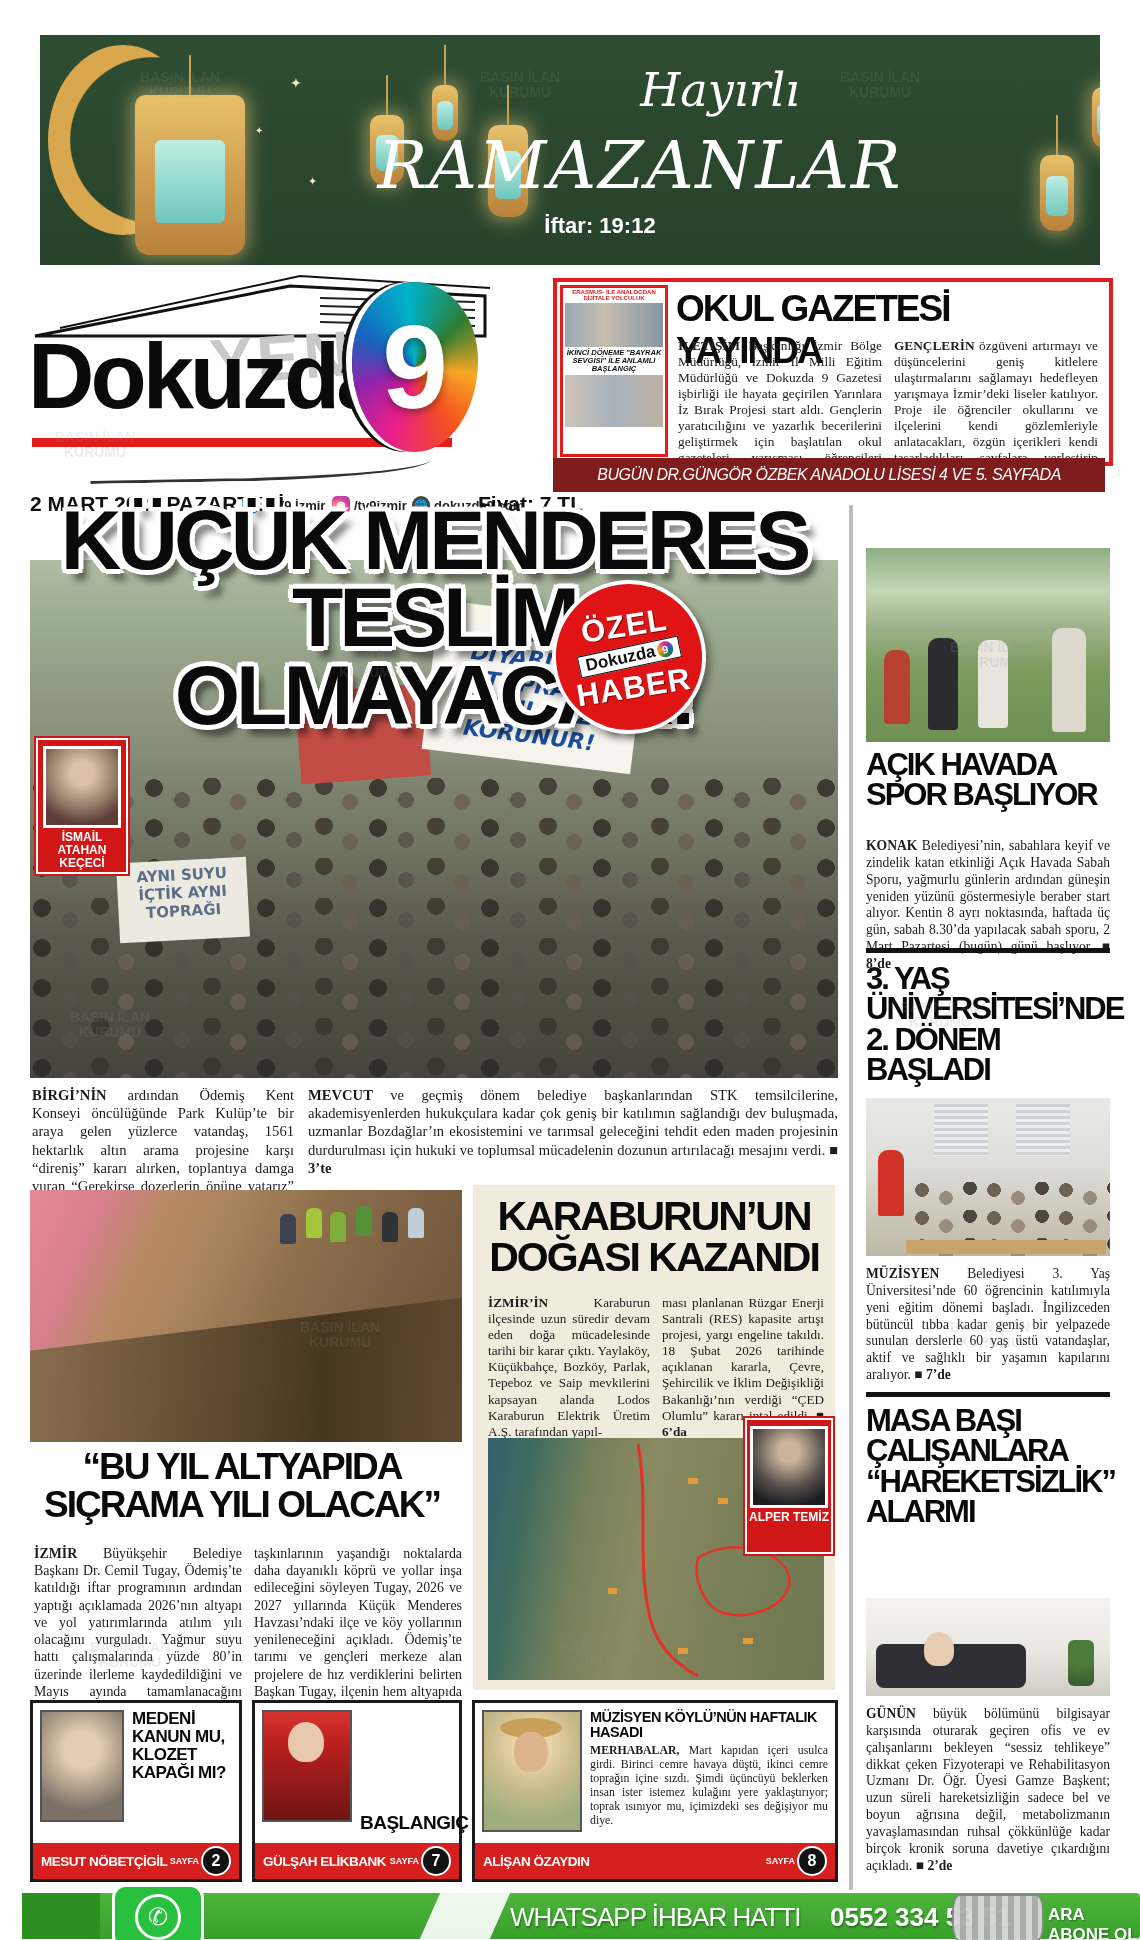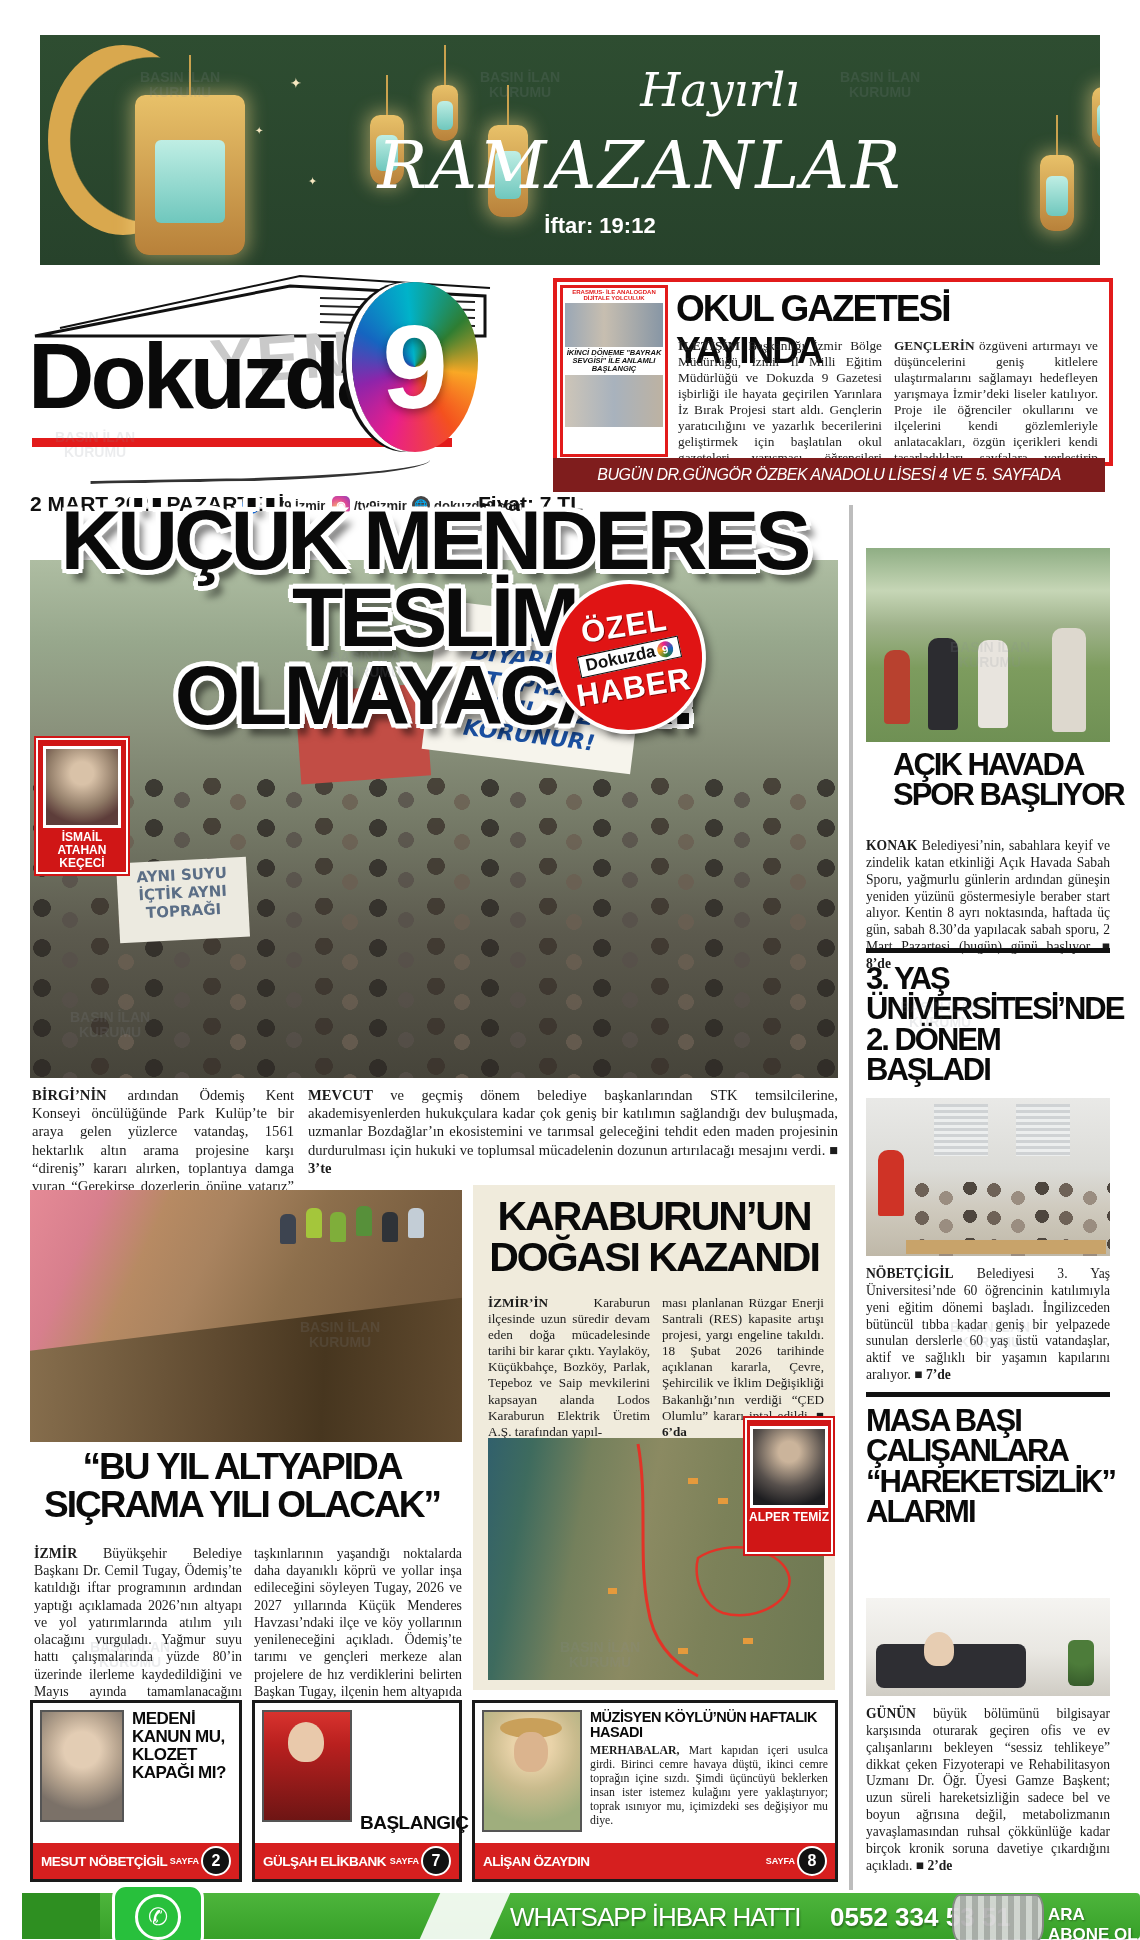--- a/index.html
+++ b/index.html
@@ -218,41 +218,41 @@
   <p class="serif c1"><b class="lead">BİRGİ’NİN</b> <span>ardından Ödemiş Kent Konseyi öncülüğünde Park Kulüp’te bir araya gelen yüzlerce vatandaş, 1561 hektarlık altın arama projesine karşı “direniş” kararı alırken, toplantıya damga vuran “Gerekirse dozerlerin önüne yatarız” sloganları açık havada yankılandı.</span></p>
   <p class="serif c2"><b class="lead">MEVCUT</b> <span>ve geçmiş dönem belediye başkanlarından STK temsilcilerine, akademisyenlerden hukukçulara kadar çok geniş bir katılımın sağlandığı dev buluşmada, uzmanlar Bozdağlar’ın ekosistemini ve tarımsal geleceğini tehdit eden maden projesinin durdurulması için hukuki ve toplumsal mücadelenin dozunun artırılacağı mesajını verdi.</span> <b>■ 3’te</b></p>
 </div>
 
 <div class="abs rc photo-park">
   <div class="fig" style="left:18px;bottom:18px;width:26px;height:74px;background:#b8412f;"></div>
   <div class="fig" style="left:62px;bottom:12px;width:30px;height:92px;background:#2c2c30;"></div>
   <div class="fig" style="left:112px;bottom:14px;width:30px;height:88px;background:#e8e4de;"></div>
   <div class="fig" style="left:186px;bottom:10px;width:34px;height:104px;background:#ddd8ce;"></div>
 </div>
-<div class="abs rc" style="top:750px;margin-left:27px;">
+<div class="abs rc" style="top:750px;">
   <div class="rh">AÇIK HAVADA</div>
   <div class="rh">SPOR BAŞLIYOR</div>
 </div>
 <p class="abs rc rtext" style="top:838px;margin:0;"><b class="lead">KONAK</b> <span>Belediyesi’nin, sabahlara keyif ve zindelik katan etkinliği Açık Havada Sabah Sporu, yağmurlu günlerin ardından güneşin yeniden yüzünü göstermesiyle beraber start alıyor. Kentin 8 ayrı noktasında, haftada üç gün, sabah 8.30’da yapılacak sabah sporu, 2 Mart Pazartesi (bugün) günü başlıyor.</span> <b>■ 8’de</b></p>
 
 <div class="abs rule-h" style="top:948px;"></div>
 
 <div class="abs rc" style="top:964px;">
   <div class="rh">3. YAŞ</div>
   <div class="rh">ÜNİVERSİTESİ’NDE</div>
   <div class="rh">2. DÖNEM BAŞLADI</div>
 </div>
 <div class="abs rc photo-class">
   <div class="blind" style="left:68px;"></div>
   <div class="blind" style="left:150px;"></div>
   <div class="fig" style="left:12px;top:52px;width:26px;height:66px;background:#cf3326;border-radius:10px 10px 2px 2px;"></div>
   <div style="position:absolute;left:46px;bottom:0;width:198px;height:74px;background-image:radial-gradient(circle 7px at 10px 8px,#6e6257 96%,transparent),radial-gradient(circle 7px at 34px 16px,#9a8d80 96%,transparent),radial-gradient(circle 7px at 58px 6px,#4e463e 96%,transparent);background-size:72px 28px;"></div>
   <div style="position:absolute;left:40px;bottom:2px;width:200px;height:14px;background:#c8a36a;"></div>
 </div>
-<p class="abs rc rtext" style="top:1266px;margin:0;"><b class="lead">NÖBETÇİGİL</b> <span>Belediyesi 3. Yaş Üniversitesi’nde 60 öğrencinin katılımıyla yeni eğitim dönemi başladı. İngilizceden bütüncül tıbba kadar geniş bir yelpazede sunulan derslerle 60 yaş üstü vatandaşlar, aktif ve sağlıklı bir yaşamın kapılarını aralıyor.</span> <b>■ 7’de</b></p>
+<p class="abs rc rtext" style="top:1266px;margin:0;"><b class="lead">MÜZİSYEN</b> <span>Belediyesi 3. Yaş Üniversitesi’nde 60 öğrencinin katılımıyla yeni eğitim dönemi başladı. İngilizceden bütüncül tıbba kadar geniş bir yelpazede sunulan derslerle 60 yaş üstü vatandaşlar, aktif ve sağlıklı bir yaşamın kapılarını aralıyor.</span> <b>■ 7’de</b></p>
 
 <div class="abs rule-h" style="top:1392px;"></div>
 
 <div class="abs rc" style="top:1406px;">
   <div class="rh">MASA BAŞI</div>
   <div class="rh">ÇALIŞANLARA</div>
   <div class="rh">“HAREKETSİZLİK”</div>
   <div class="rh">ALARMI</div>
 </div>
 <div class="abs rc photo-couch">

